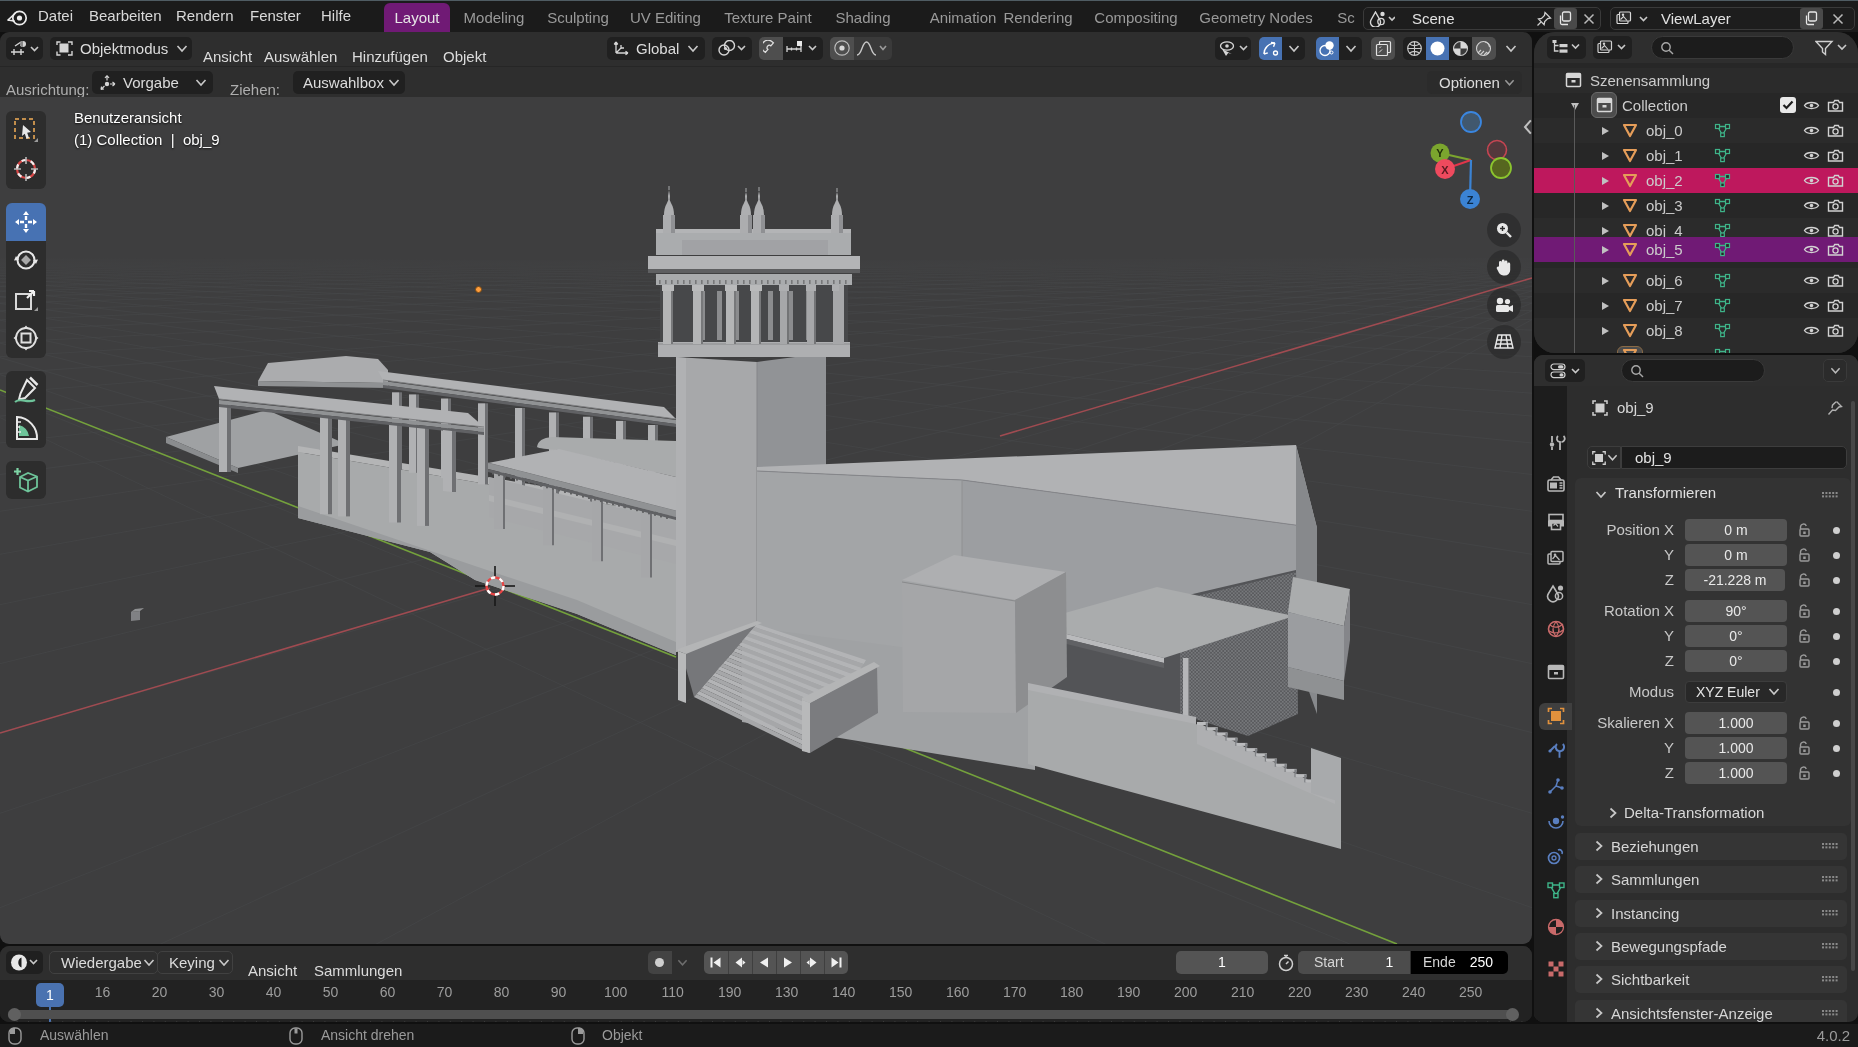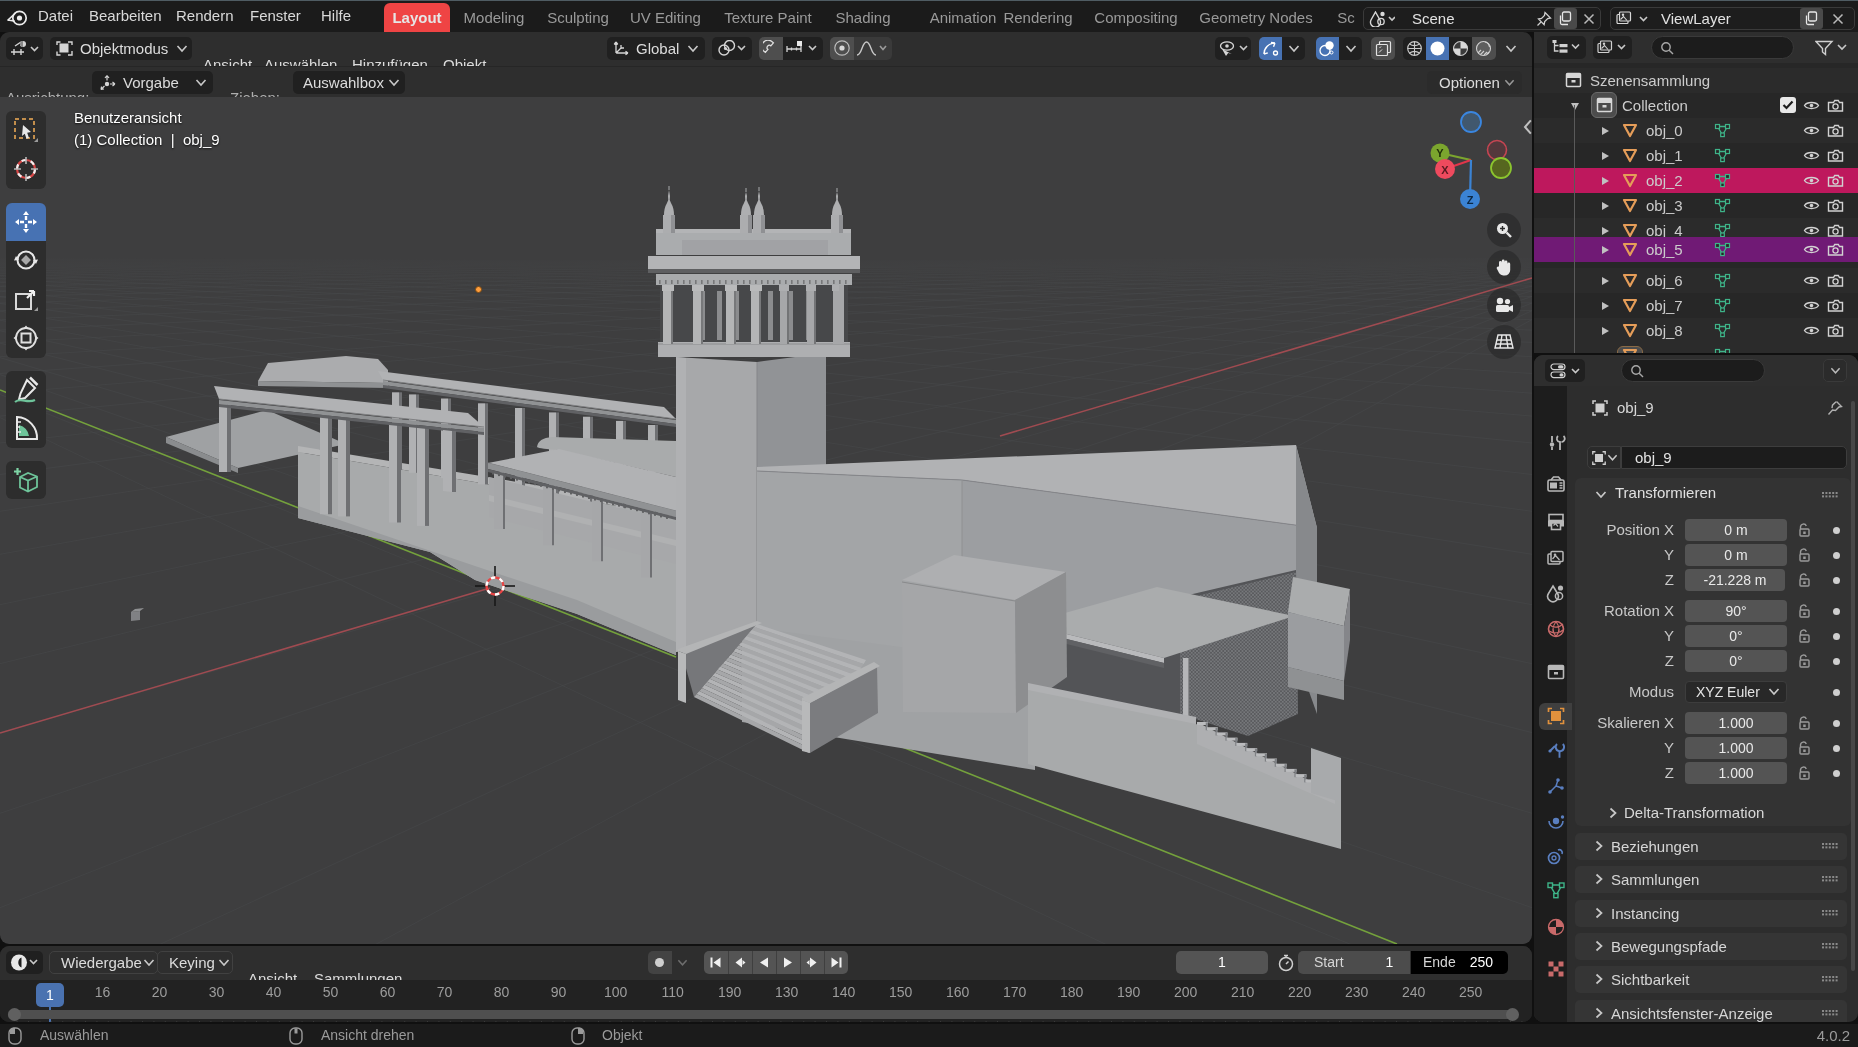--- a/index.html
+++ b/index.html
@@ -5,33 +5,33 @@
 * { margin:0; padding:0; box-sizing:border-box; }
 html,body { width:1858px; height:1047px; overflow:hidden; background:#111; }
 body { font-family:"Liberation Sans", sans-serif; font-size:15px; color:#d4d4d4; }
 #app { position:absolute; width:1858px; height:1047px; background:#101010; }
 .abs { position:absolute; }
 
 #topbar { position:absolute; left:0; top:0; width:1858px; height:32px; background:#1b1b1b; }
 #topline { position:absolute; left:0; top:0; width:1858px; height:1px; background:#4f5c63; }
 .tmenu { position:absolute; top:0; height:32px; line-height:31px; color:#d9d9d9; }
 .tab { position:absolute; top:3px; height:29px; line-height:29px; color:#9a9a9a; text-align:center; white-space:nowrap; }
-.tab.active { background:#ef4444; border-radius:6px 6px 0 0; color:#e6e6e6;font-weight:bold; }
+.tab.active { background:#701a75; border-radius:6px 6px 0 0; color:#e6e6e6; }
 
 .wfield { position:absolute; top:7px; height:23px; background:#1d1d1d; border:1px solid #3a3a3a; border-radius:5px; }
 
 #vphead { position:absolute; left:0; top:32px; width:1532px; height:34px; background:#2e2e2e; border-radius:9px 9px 0 0; }
 #toolset { position:absolute; left:0; top:66px; width:1532px; height:31px; background:#2e2e2e; border-top:1px solid #262626; }
 .hbtn { position:absolute; top:5px; height:23px; background:#202020; border-radius:5px; color:#dcdcdc; }
-.hmenu { position:absolute; top:16px; height:34px; line-height:33px; color:#dcdcdc;text-align:right; }
+.hmenu { position:absolute; top:8px; height:34px; line-height:33px; color:#dcdcdc;text-align:right; }
 .lbl { color:#aeaeae; }
 
 #viewport { position:absolute; left:0; top:97px; width:1532px; height:847px; background:#3e3e3f; overflow:hidden; border-radius:0 0 9px 9px; }
 
-#outliner { position:absolute; left:1534px; top:32px; width:324px; height:321px; background:#272727; border-radius:0; overflow:hidden;text-decoration:underline; }
+#outliner { position:absolute; left:1534px; top:32px; width:324px; height:321px; background:#272727; border-radius:21px; overflow:hidden;text-decoration:underline; }
 #outlhead { position:absolute; left:0; top:0; width:324px; height:31px; background:#2e2e2e; }
 .orow { position:absolute; left:0; width:324px; height:25px; line-height:25px; color:#cccccc; }
 
 #props { position:absolute; left:1534px; top:355px; width:324px; height:667px; background:#2d2d2d; border-radius:9px; overflow:hidden; }
 #propshead { position:absolute; left:0; top:0; width:324px; height:31px; background:#2e2e2e; }
 #proptabs { position:absolute; left:0; top:31px; width:33px; height:636px; background:#1d1d1d; }
 .panel { position:absolute; left:41px; width:272px; height:27px; background:#353535; border-radius:5px; color:#d6d6d6; line-height:27px; }
 .pfield { position:absolute; height:22px; background:#545454; border-radius:4px; color:#e9e9e9; text-align:center; line-height:22px; font-size:14px; }
 .plabel { position:absolute; height:22px; color:#c8c8c8; text-align:right; line-height:22px; }
 

